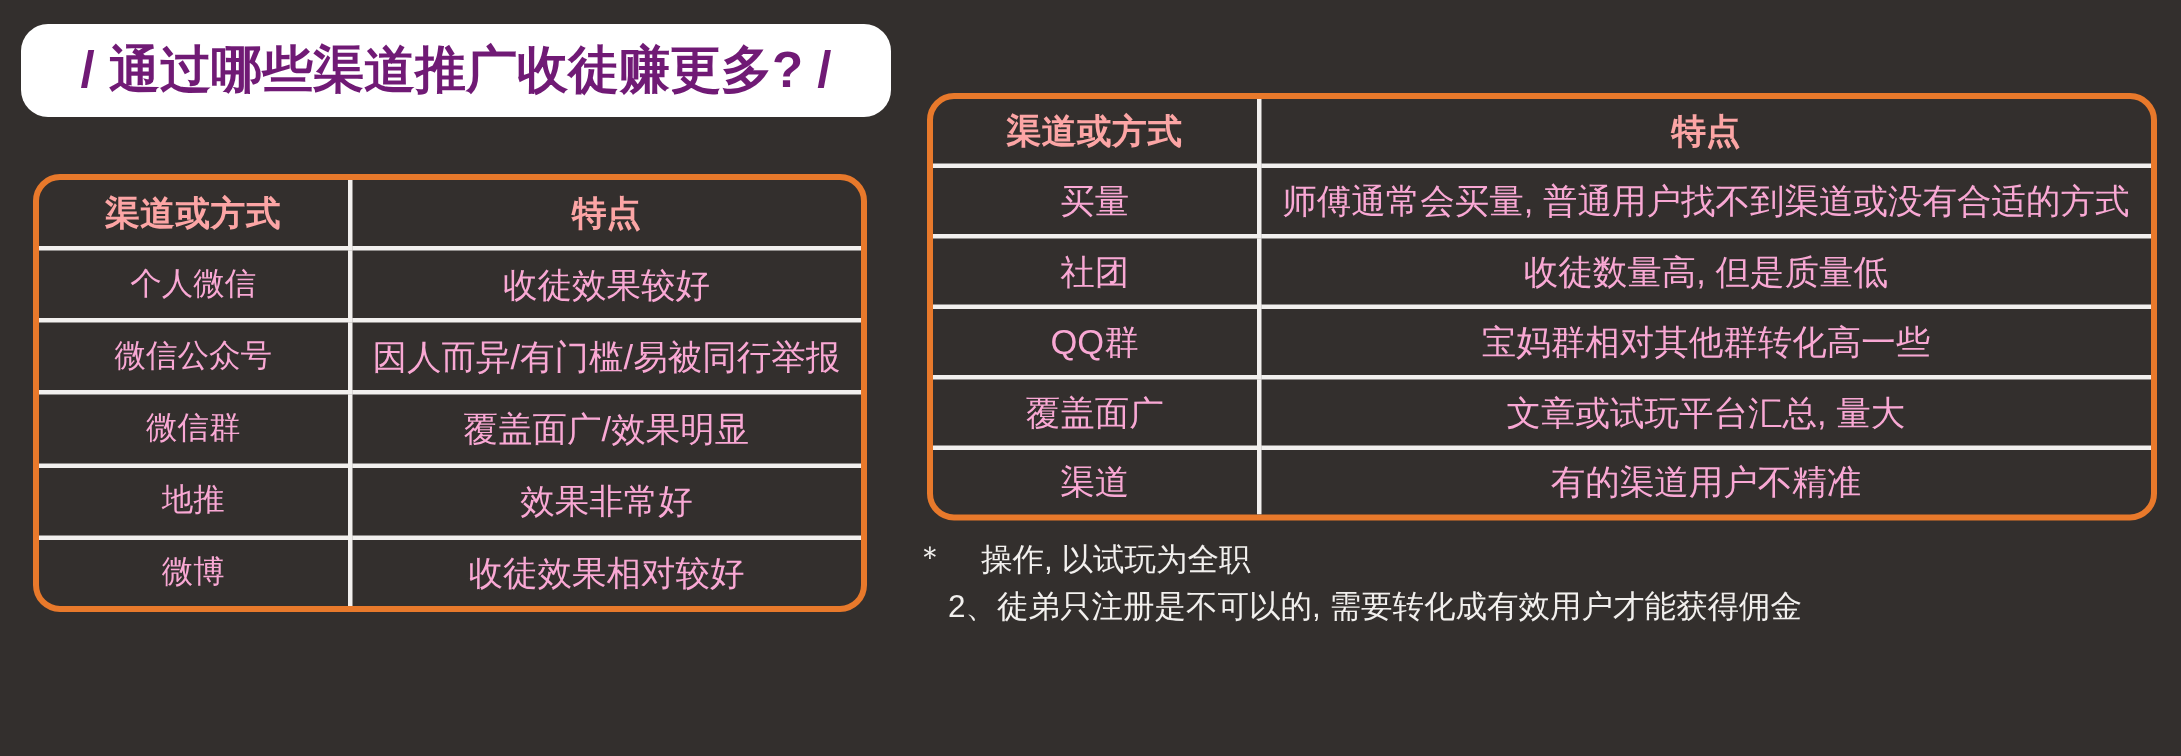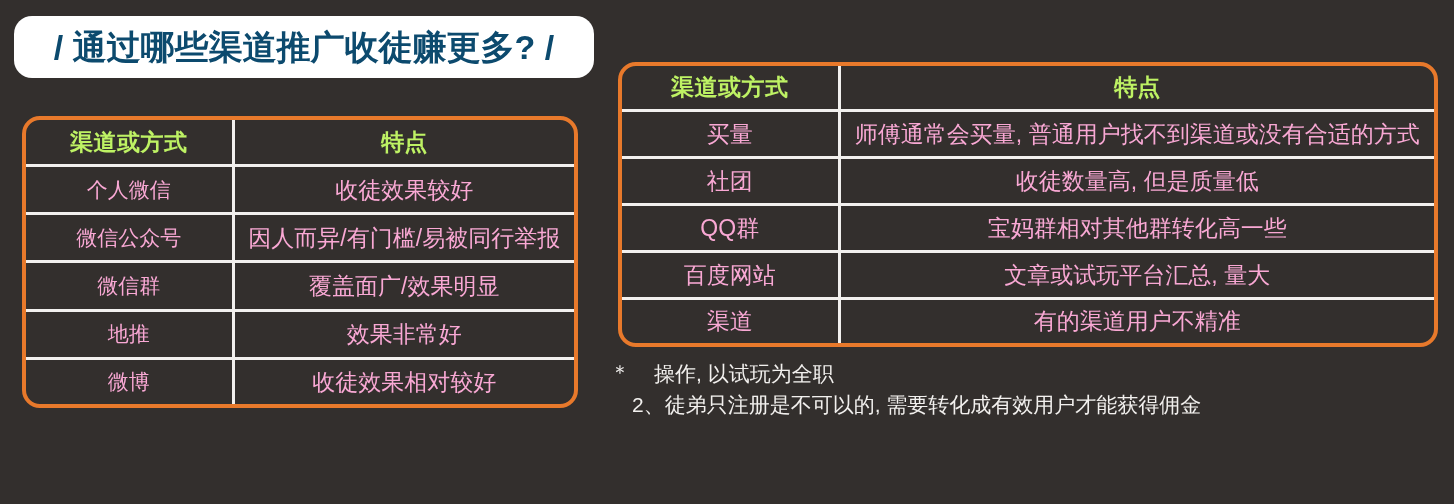--- a/index.html
+++ b/index.html
@@ -29,21 +29,21 @@
     width: 580px;
     height: 62px;
     background: #ffffff;
     border-radius: 18px;
     display: flex;
     align-items: center;
     justify-content: center;
     box-sizing: border-box;
   }
   .title-text {
-    color: #0c4a6e;
+    color: #701a75;
     font-size: 34px;
     font-weight: bold;
     letter-spacing: 0px;
     white-space: nowrap;
     line-height: 1;
   }
 
   
   .tbl {
     position: absolute;
@@ -78,21 +78,21 @@
     font-weight: normal;
     color: #f9a8d4;
     border-bottom: 3px solid #f2f0ee;
     border-right: 3px solid #f2f0ee;
     box-sizing: border-box;
     line-height: 1.15;
   }
   .tbl td:last-child, .tbl th:last-child { border-right: none; text-align: center; }
   .tbl tr:last-child td { border-bottom: none; }
   .tbl th {
-    color: #bef264;
+    color: #fca5a5;
     font-weight: bold;
   }
 
   .tbl-left th, .tbl-left td { font-size: 23px; }
   .tbl-left col.c1 { width: 207px; }
   .tbl-left .cell-chan { font-size: 21px; }
 
   .tbl-right th, .tbl-right td { font-size: 23px; }
   .tbl-right col.c1 { width: 217px; }
 
@@ -184,21 +184,21 @@
         </tr>
         <tr>
           <td>社团</td>
           <td>收徒数量高, 但是质量低</td>
         </tr>
         <tr>
           <td>QQ群</td>
           <td>宝妈群相对其他群转化高一些</td>
         </tr>
         <tr>
-          <td>百度网站</td>
+          <td>覆盖面广</td>
           <td>文章或试玩平台汇总, 量大</td>
         </tr>
         <tr>
           <td>渠道</td>
           <td>有的渠道用户不精准</td>
         </tr>
       </tbody>
     </table>
   </div>
 

